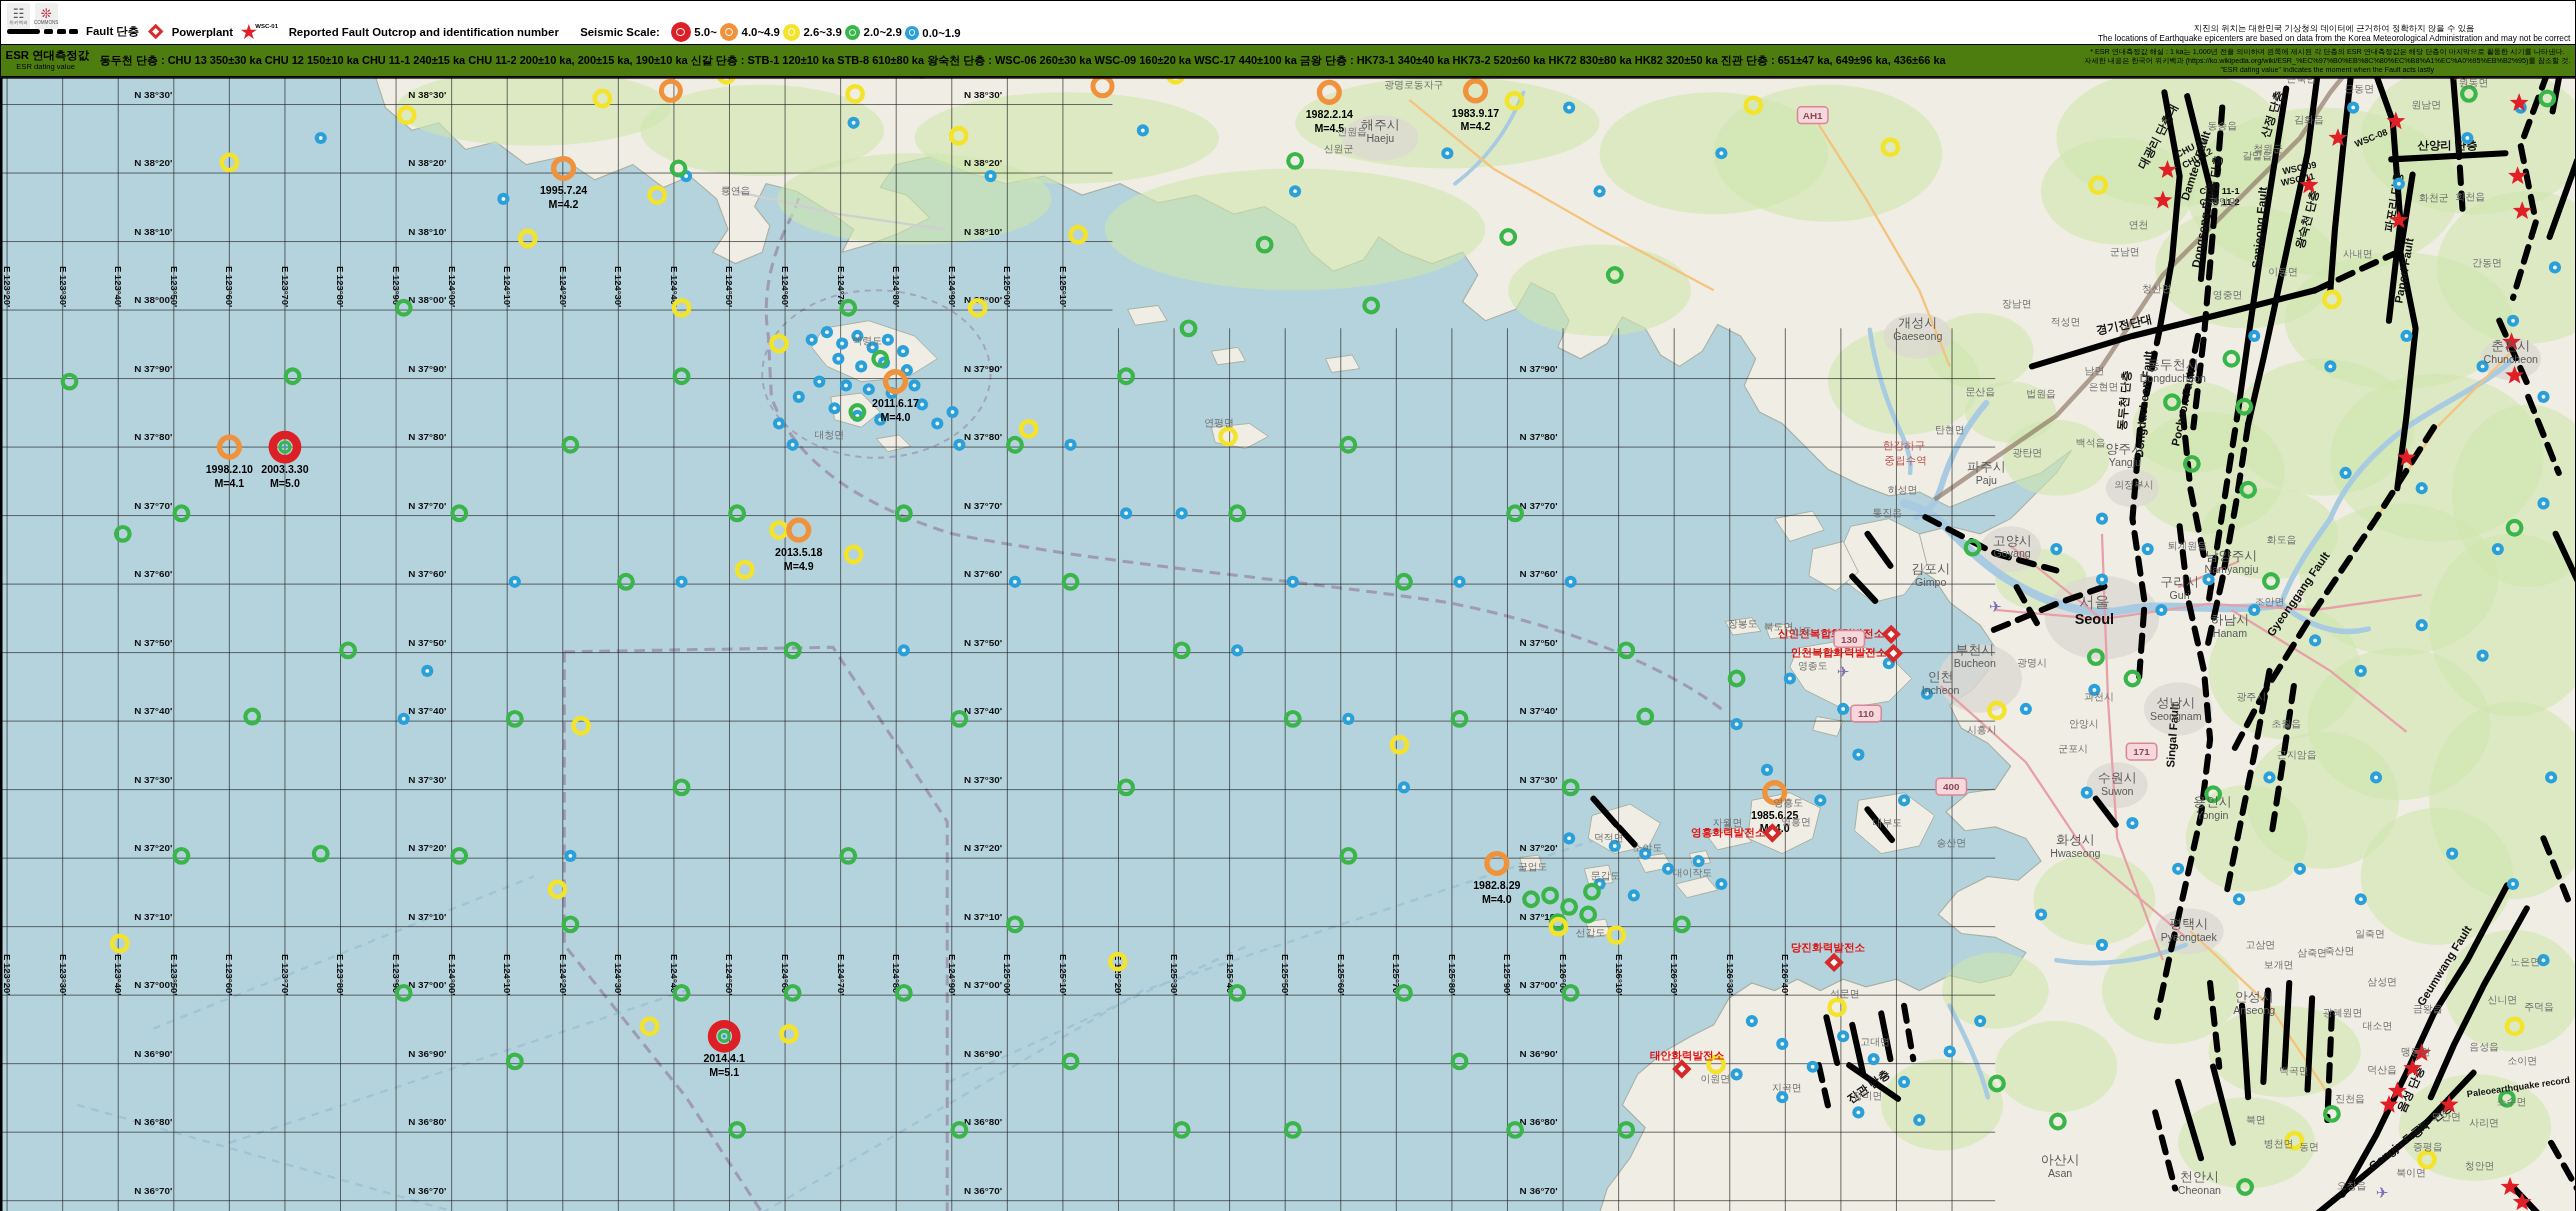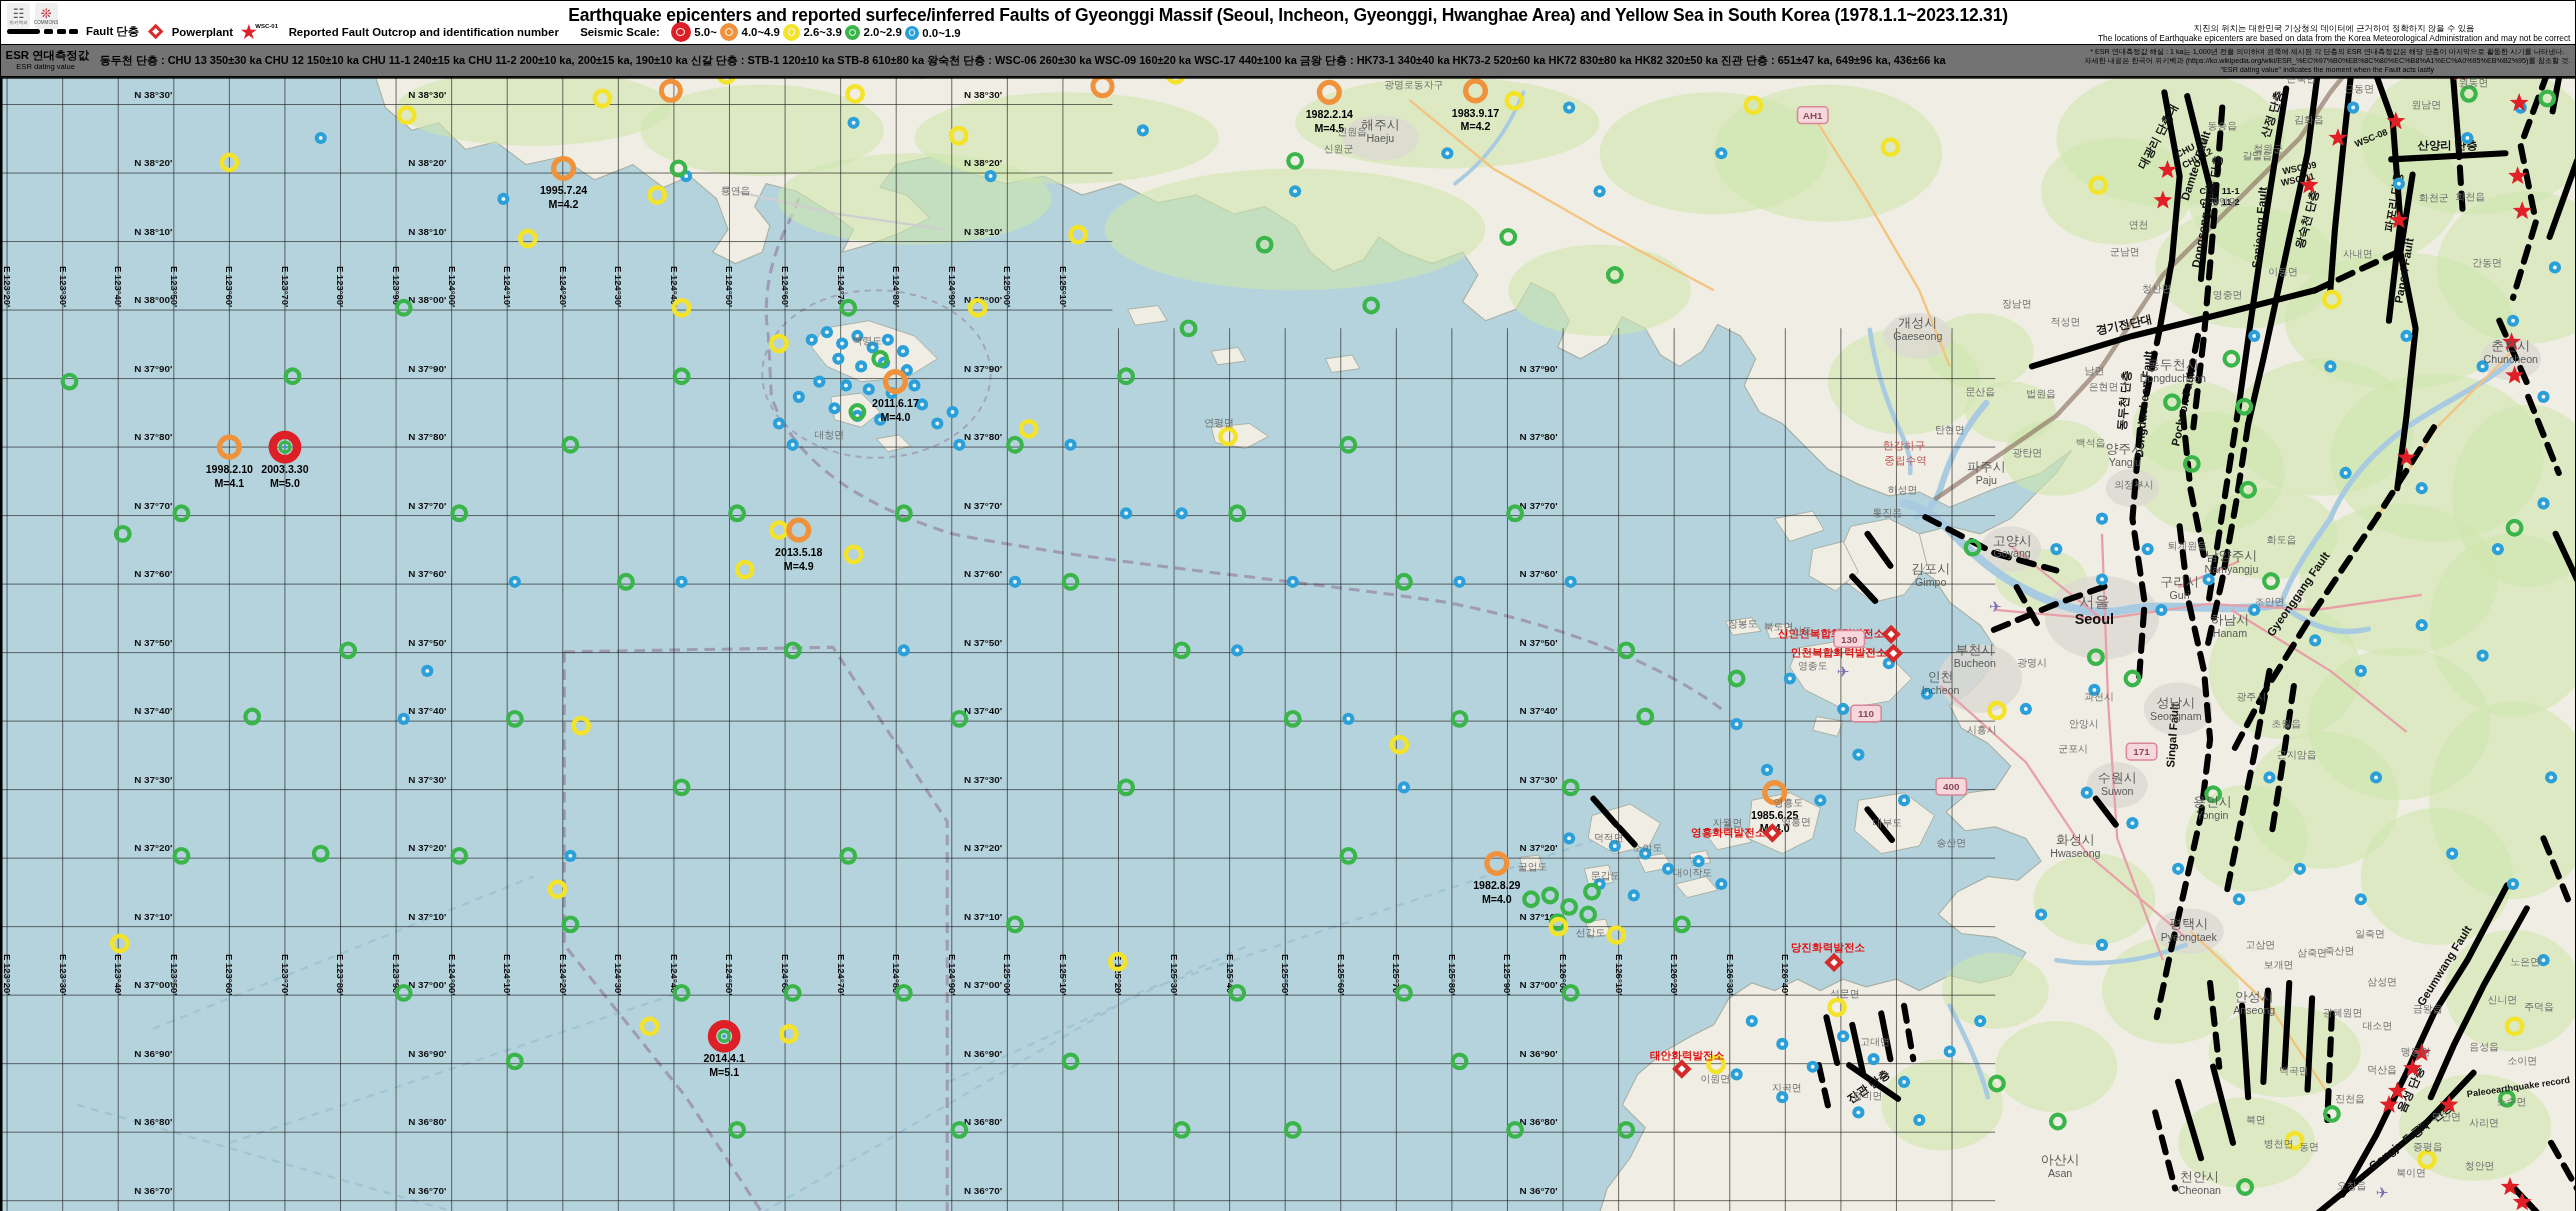--- a/index.html
+++ b/index.html
@@ -17,21 +17,21 @@
   .ldash{width:9px;height:5.3px;background:#000;border-radius:1.5px;}
   .ldiamond{width:11.4px;height:11.4px;background:#d92b2b;transform:rotate(45deg);position:relative;margin:0 3px;}
   .ldiamond:after{content:"";position:absolute;left:3.4px;top:3.4px;width:4.6px;height:4.6px;background:#fff;}
   .lstar{color:#e01f26;font-size:18px;line-height:13.7px;position:relative;margin-right:1.5px;}
   .lstar sup{font-size:6px;color:#000;font-weight:bold;position:relative;top:-3px;left:-1.5px;}
   .sc{display:inline-flex;align-items:center;gap:3.8px;margin-left:3px;}
   .scircle{border-radius:50%;display:inline-flex;align-items:center;justify-content:center;}
   .scircle i{display:block;border:1.9px solid #fff;border-radius:50%;background:transparent;}
   #disc{position:absolute;right:4.6px;bottom:0.8px;text-align:center;font-size:8.4px;line-height:10px;color:#000;}
   
-  #esr{position:relative;height:31px;border-bottom:1.5px solid #000;background:#737373;padding-left:16px;}
+  #esr{position:relative;height:31px;border-bottom:1.5px solid #000;background:#4d7c0f;padding-left:16px;}
   #esr-left{position:absolute;left:4.6px;top:3px;display:flex;align-items:flex-start;gap:10.7px;}
   #esr-label b{font-size:11.4px;display:block;}
   #esr-label span{font-size:7.6px;font-weight:normal;display:block;margin-left:10.7px;margin-top:-0.8px;}
   #esr-text{font-size:11px;font-weight:bold;white-space:nowrap;padding-top:4.6px;}
   #esr-notes{position:absolute;right:4.6px;top:1.5px;text-align:center;font-size:7.2px;line-height:9px;color:#000;}
   
   #map{position:absolute;left:0;top:76px;width:2576px;height:1136px;background:#b5d3dd;}
   svg text{font-family:"Liberation Sans",sans-serif;}
 </style>
 </head>
@@ -43,21 +43,20 @@
     <div id="logos">
       <div class="logo-tile">
           <span class="logo-glyph">☷</span>
           <span>위키백과</span>
         </div>
       <div class="logo-tile">
           <span class="logo-glyph" style="color:#b23;">❊</span>
           <span>COMMONS</span>
         </div>
     </div>
-    <div id="title">Earthquake epicenters and reported surfece/inferred Faults of Gyeonggi Massif (Seoul, Incheon, Gyeonggi, Hwanghae Area) and Yellow Sea in South Korea (1978.1.1~2023.12.31)</div>
     <div id="legend">
       <span class="leg-line">
         <span class="lbar"></span>
           <span class="ldash"></span>
           <span class="ldash"></span>
           <span class="ldash"></span>
       </span>
       <span>Fault 단층</span>
       <span class="ldiamond"></span>
       <span>Powerplant</span>

